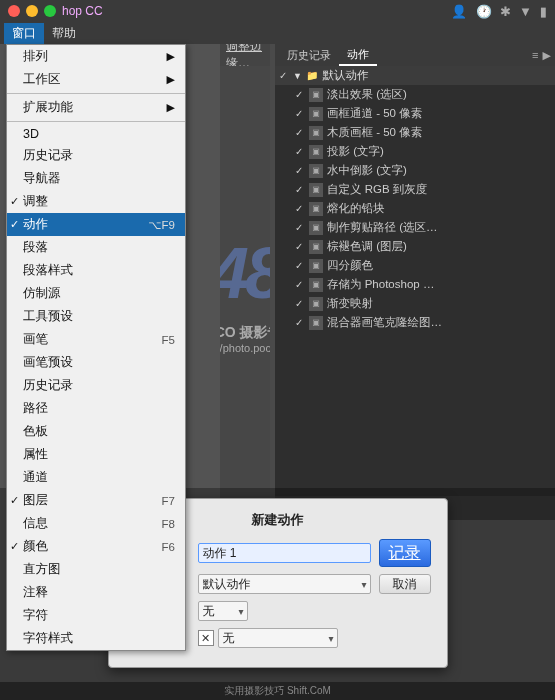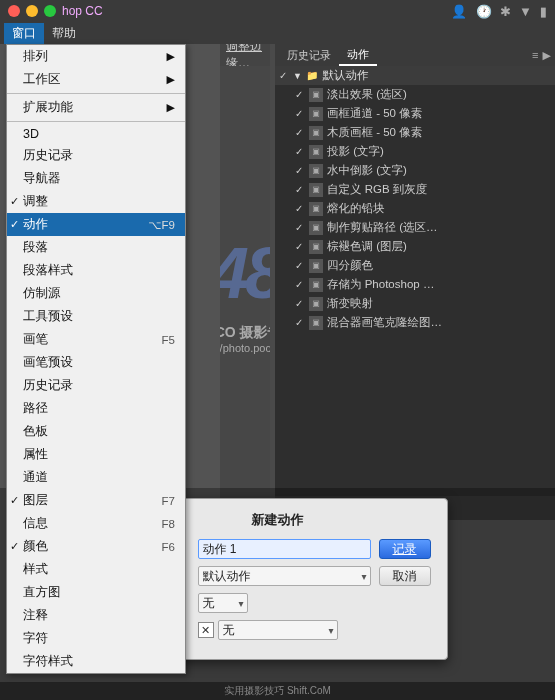--- a/index.html
+++ b/index.html
@@ -369,26 +369,26 @@
       position: absolute;
       right: 4px;
       top: 50%;
       transform: translateY(-50%);
       font-size: 10px;
       color: #555;
       pointer-events: none;
     }
     .dialog-btn {
       width: 52px;
-      height: 20px;
+      height: 28px;
       background: linear-gradient(to bottom, #5a9aff, #2a6adf);
       color: #fff;
       border: 1px solid #1a5abf;
       border-radius: 3px;
-      font-size: 12px;
+      font-size: 16px;
       cursor: pointer;
       margin-left: 8px;
       white-space: nowrap;
       text-decoration: underline;
     }
     .dialog-btn-cancel {
       width: 52px;
       height: 20px;
       background: linear-gradient(to bottom, #f5f5f5, #ddd);
       color: #222;
@@ -565,24 +565,20 @@
       <span>信息</span>
       <span class="shortcut">F8</span>
     </div>
     <div class="dropdown-item">
       <span class="checkmark" style="color:#111">✓</span>
       <span>颜色</span>
       <span class="shortcut">F6</span>
     </div>
     <div class="dropdown-item">
       <span class="checkmark"></span>
-      <span>样式</span>
-    </div>
-    <div class="dropdown-item">
-      <span class="checkmark"></span>
       <span>直方图</span>
     </div>
     <div class="dropdown-item">
       <span class="checkmark"></span>
       <span>注释</span>
     </div>
     <div class="dropdown-item">
       <span class="checkmark"></span>
       <span>字符</span>
     </div>

